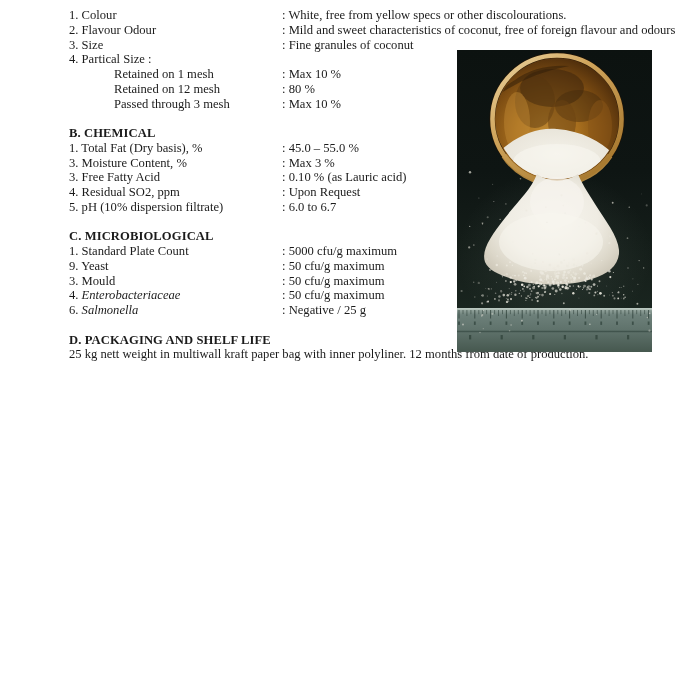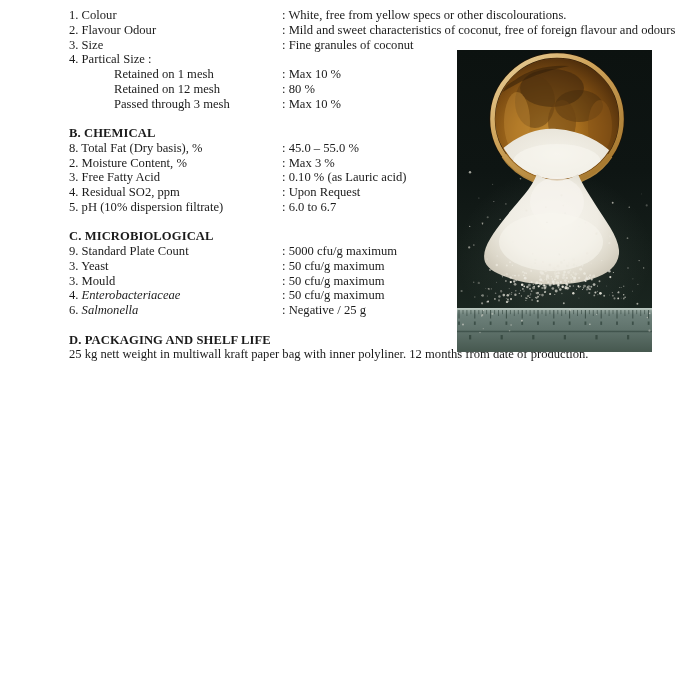--- a/index.html
+++ b/index.html
@@ -57,48 +57,48 @@
         <span class="val">: 80 %</span>
       </div>
       <div class="row">
         <span class="lbl indent">Passed through 3 mesh</span>
         <span class="val">: Max 10 %</span>
       </div>
     </div>
   <h3 class="sec">B. CHEMICAL</h3>
   <div id="rows-b">
       <div class="row">
-        <span class="lbl">8. Total Fat (Dry basis), %</span>
+        <span class="lbl">1. Total Fat (Dry basis), %</span>
         <span class="val">: 45.0 – 55.0 %</span>
       </div>
       <div class="row">
-        <span class="lbl">2. Moisture Content, %</span>
+        <span class="lbl">3. Moisture Content, %</span>
         <span class="val">: Max 3 %</span>
       </div>
       <div class="row">
         <span class="lbl">3. Free Fatty Acid</span>
         <span class="val">: 0.10 % (as Lauric acid)</span>
       </div>
       <div class="row">
         <span class="lbl">4. Residual SO2, ppm</span>
         <span class="val">: Upon Request</span>
       </div>
       <div class="row">
         <span class="lbl">5. pH (10% dispersion filtrate)</span>
         <span class="val">: 6.0 to 6.7</span>
       </div>
     </div>
   <h3 class="sec">C. MICROBIOLOGICAL</h3>
   <div id="rows-c">
       <div class="row">
-        <span class="lbl">9. Standard Plate Count</span>
+        <span class="lbl">1. Standard Plate Count</span>
         <span class="val">: 5000 cfu/g maximum</span>
       </div>
       <div class="row">
-        <span class="lbl">3. Yeast</span>
+        <span class="lbl">9. Yeast</span>
         <span class="val">: 50 cfu/g maximum</span>
       </div>
       <div class="row">
         <span class="lbl">3. Mould</span>
         <span class="val">: 50 cfu/g maximum</span>
       </div>
       <div class="row">
         <span class="lbl"><span>4. </span><span class="it">Enterobacteriaceae</span></span>
         <span class="val">: 50 cfu/g maximum</span>
       </div>

